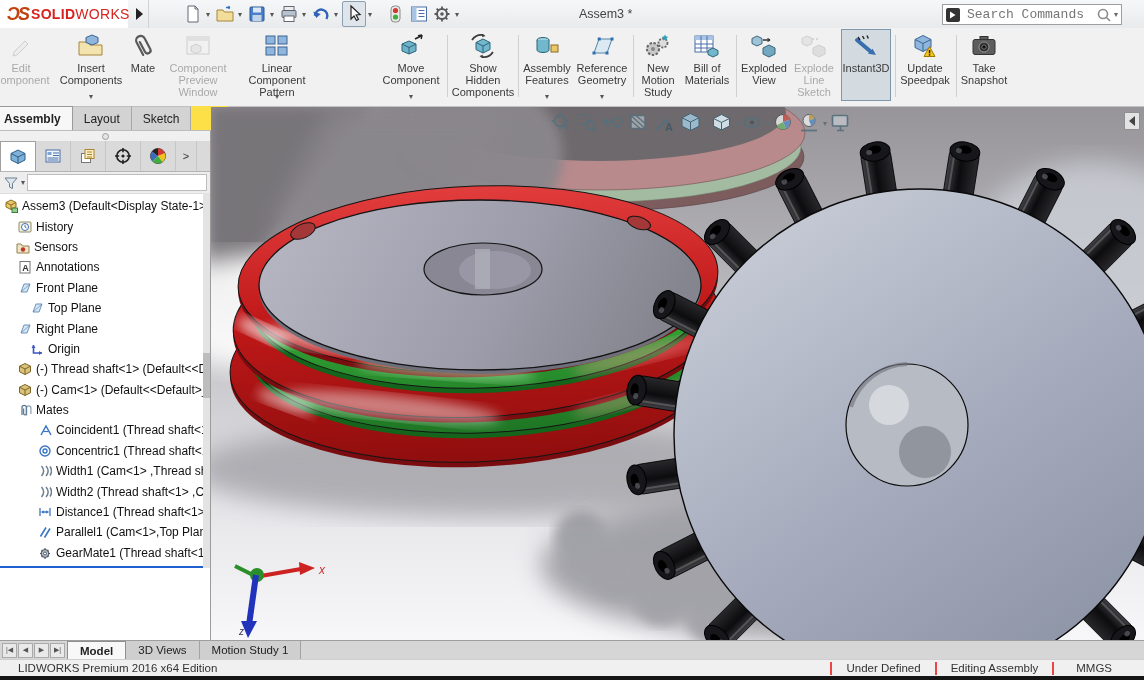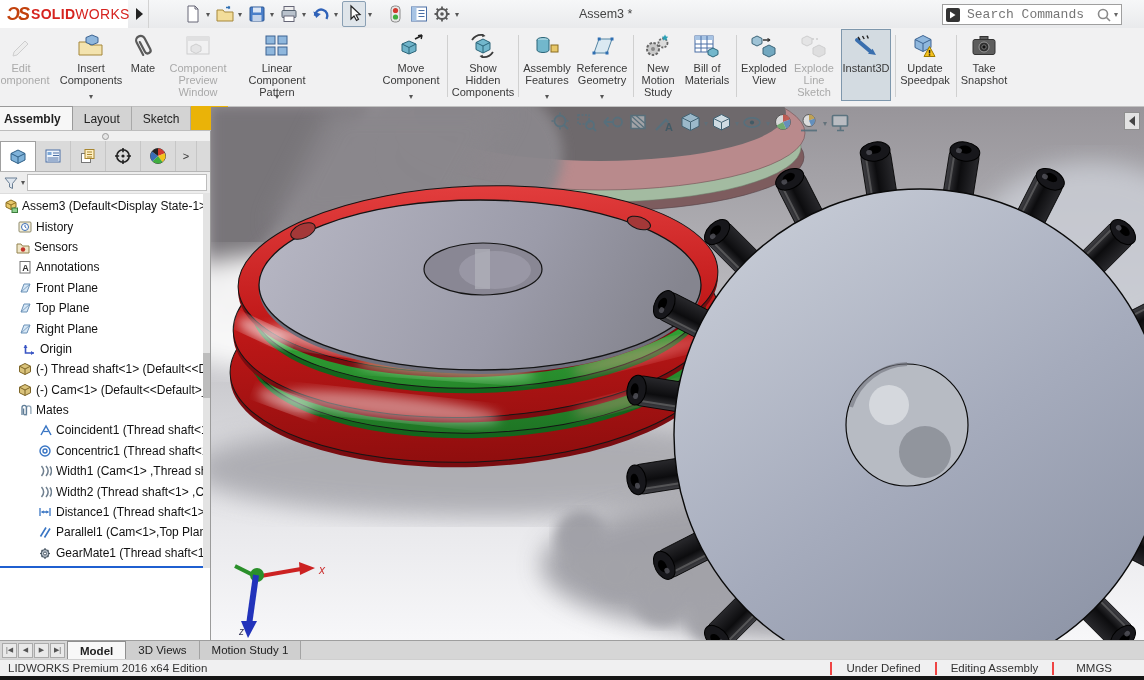--- a/index.html
+++ b/index.html
@@ -35,21 +35,21 @@
   .rbtn{position:absolute;top:2px;height:72px;text-align:center;font-size:11px;color:#3a3a3a;cursor:default;}
   .rbtn .ric{height:28px;margin-top:2px;}
   .rlabel{line-height:12px;white-space:pre-line;}
   .rbtn .dd{position:absolute;bottom:1px;left:50%;transform:translateX(-50%);font-size:8px;color:#555;}
   .rbtn.dis{color:#a9a9a9;}
   .rbtn.dis svg{opacity:.4;filter:grayscale(1);}
   .rbtn.active{background:#d3dbe1;border:1px solid #7e97ac;top:1px;height:72px;box-sizing:border-box;}
   .rdiv{position:absolute;top:7px;height:62px;width:1px;background:#d0d0d0;}
 
   
-  .tabrow{position:absolute;left:0;top:106px;width:228px;height:25px;background:#eab308;border-bottom:1px solid #bdbdbd;box-sizing:border-box;}
+  .tabrow{position:absolute;left:0;top:106px;width:228px;height:25px;background:#fde047;border-bottom:1px solid #bdbdbd;box-sizing:border-box;}
   .ctab{display:inline-block;height:24px;line-height:24px;padding:0 11px;font-size:12px;color:#222;background:#d3d3d3;border-right:1px solid #a9a9a9;border-top:1px solid #bfbfbf;box-sizing:border-box;}
   .ctab.active{background:#f7f7f7;font-weight:bold;border:1px solid #9a9a9a;border-bottom:none;margin-left:-8px;}
 
   
   .panel{position:absolute;left:0;top:131px;width:211px;height:509px;background:#fff;border-right:1px solid #9b9b9b;box-sizing:border-box;}
   .splith{height:10px;background:#f0f0f0;display:flex;align-items:center;justify-content:center;}
   .splith i{width:5px;height:5px;border:1px solid #9a9a9a;border-radius:50%;background:#e5e5e5;}
   .ptabs{height:30px;background:#dadada;display:flex;align-items:stretch;border-bottom:1px solid #b5b5b5;}
   .ptab{width:34px;display:flex;align-items:center;justify-content:center;border-right:1px solid #c6c6c6;}
   .ptab.active{background:#fff;border:1px solid #a0a0a0;border-bottom:none;}
@@ -75,21 +75,21 @@
 
   
   .bottomtabs{position:absolute;left:0;top:640px;width:1144px;height:19px;background:#d6d6d6;border-top:1px solid #9e9e9e;
      display:flex;align-items:stretch;font-size:11.5px;box-sizing:border-box;}
   .navbtns{display:flex;align-items:center;padding:0 2px;gap:1px;}
   .navbtn{width:13px;height:13px;background:#e9e9e9;border:1px solid #aaa;font-size:7px;line-height:11px;text-align:center;color:#555;}
   .btab{padding:0 12px;line-height:18px;background:#cfcfcf;border-right:1px solid #a3a3a3;color:#222;}
   .btab.active{background:#f8f8f8;font-weight:bold;border:1px solid #8f8f8f;border-bottom:none;}
   .statusbar{position:absolute;left:0;top:659px;width:1144px;height:17px;background:#f0f0f1;border-top:1px solid #cfcfcf;
      display:flex;align-items:center;font-size:11.5px;color:#333;box-sizing:border-box;}
-  .statusbar .sleft{padding-left:8px;flex:1;}
+  .statusbar .sleft{padding-left:18px;flex:1;}
   .sseg{padding:0 14px;border-left:2px solid #ef4444;height:13px;line-height:13px;}
   .sseg.units{margin-right:10px;padding:0 22px;}
   .blackbar{position:absolute;left:0;top:676px;width:1144px;height:4px;background:#151515;}
 </style>
 </head>
 <body>
 
 <div id="app">
 
   <div class="titlebar">
@@ -465,35 +465,35 @@
           </svg>
           <span>Annotations</span>
         </div>
       <div class="trow" style="padding-left:18px">
           <svg width="14" height="14">
             <path d="M3 11 L6 3 L12 3 L9 11 Z" fill="#cfe3f5" fill-opacity=".85" stroke="#6d93b8"></path>
             <path d="M3 11 L12 3" stroke="#6d93b8" stroke-width=".8"></path>
           </svg>
           <span>Front Plane</span>
         </div>
-      <div class="trow" style="padding-left:18px">
+      <div class="trow" style="padding-left:30px">
           <svg width="14" height="14">
             <path d="M3 11 L6 3 L12 3 L9 11 Z" fill="#cfe3f5" fill-opacity=".85" stroke="#6d93b8"></path>
             <path d="M3 11 L12 3" stroke="#6d93b8" stroke-width=".8"></path>
           </svg>
           <span>Top Plane</span>
         </div>
       <div class="trow" style="padding-left:18px">
           <svg width="14" height="14">
             <path d="M3 11 L6 3 L12 3 L9 11 Z" fill="#cfe3f5" fill-opacity=".85" stroke="#6d93b8"></path>
             <path d="M3 11 L12 3" stroke="#6d93b8" stroke-width=".8"></path>
           </svg>
           <span>Right Plane</span>
         </div>
-      <div class="trow" style="padding-left:22px">
+      <div class="trow" style="padding-left:30px">
           <svg width="14" height="14">
             <path d="M3.5 3 V11 H12" fill="none" stroke="#3a56c4" stroke-width="1.6"></path>
             <path d="M3.5 3 l-2 3 h4 Z" fill="#3a56c4"></path>
             <path d="M12 11 l-3 -2 v4 Z" fill="#3a56c4"></path>
           </svg>
           <span>Origin</span>
         </div>
       <div class="trow" style="padding-left:18px">
           <svg width="14" height="14">
             <path d="M7 1.5 L12.5 4.2 L12.5 9.8 L7 12.5 L1.5 9.8 L1.5 4.2 Z" fill="#d9c27a" stroke="#7d6526"></path>

